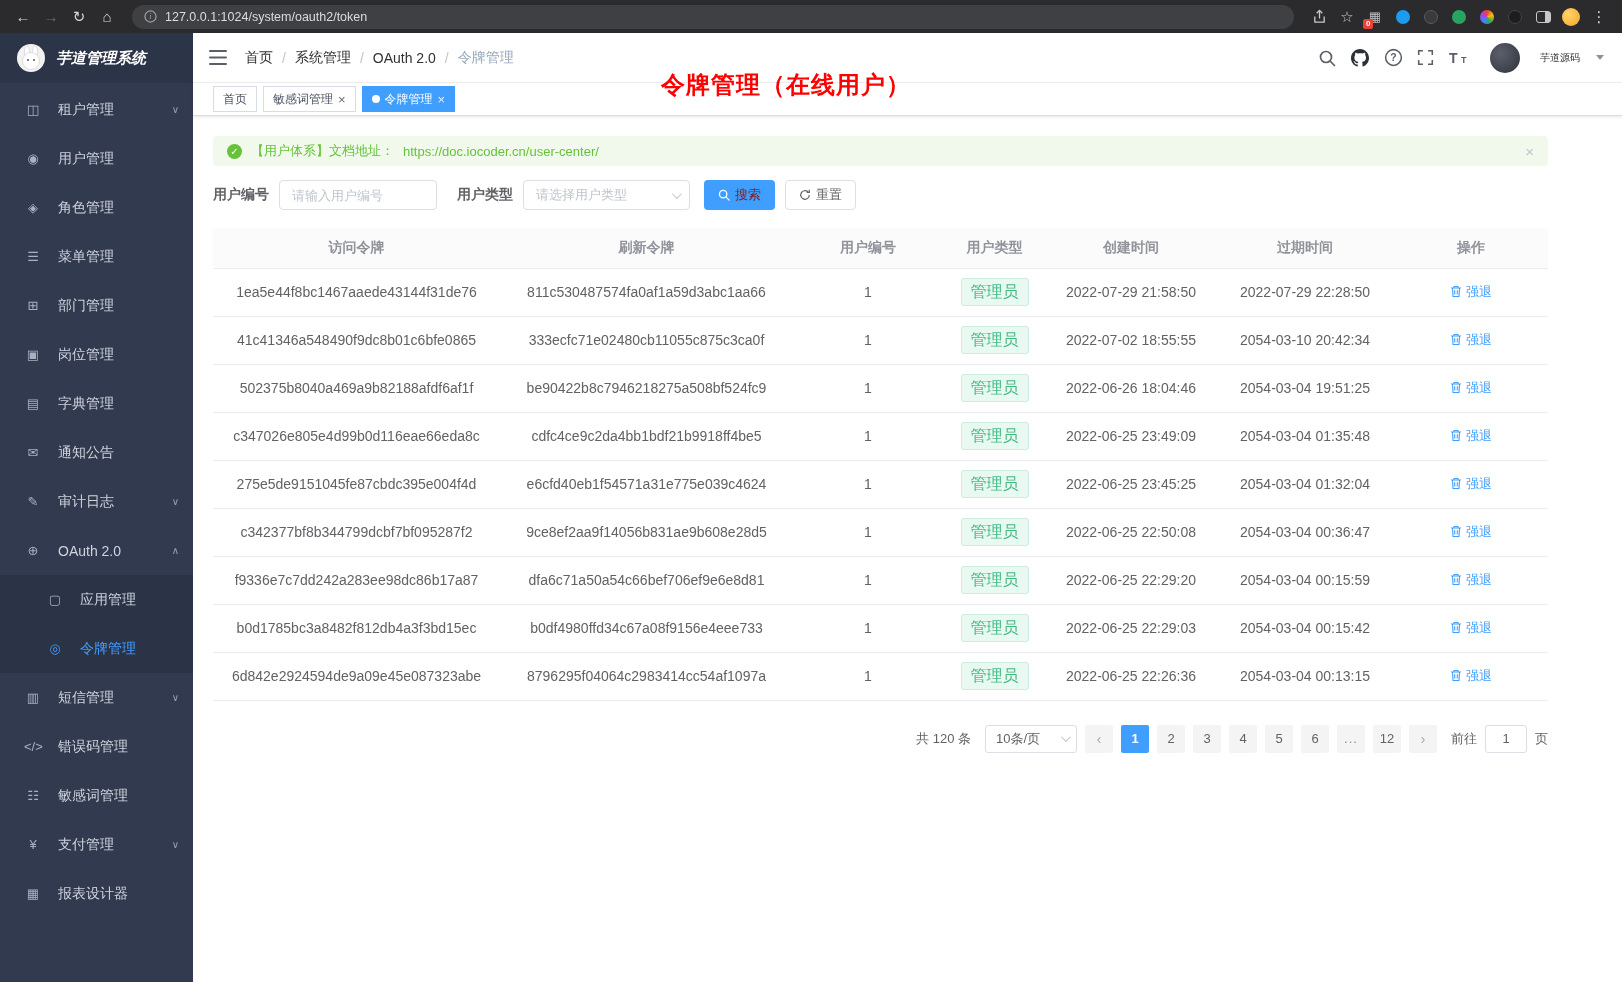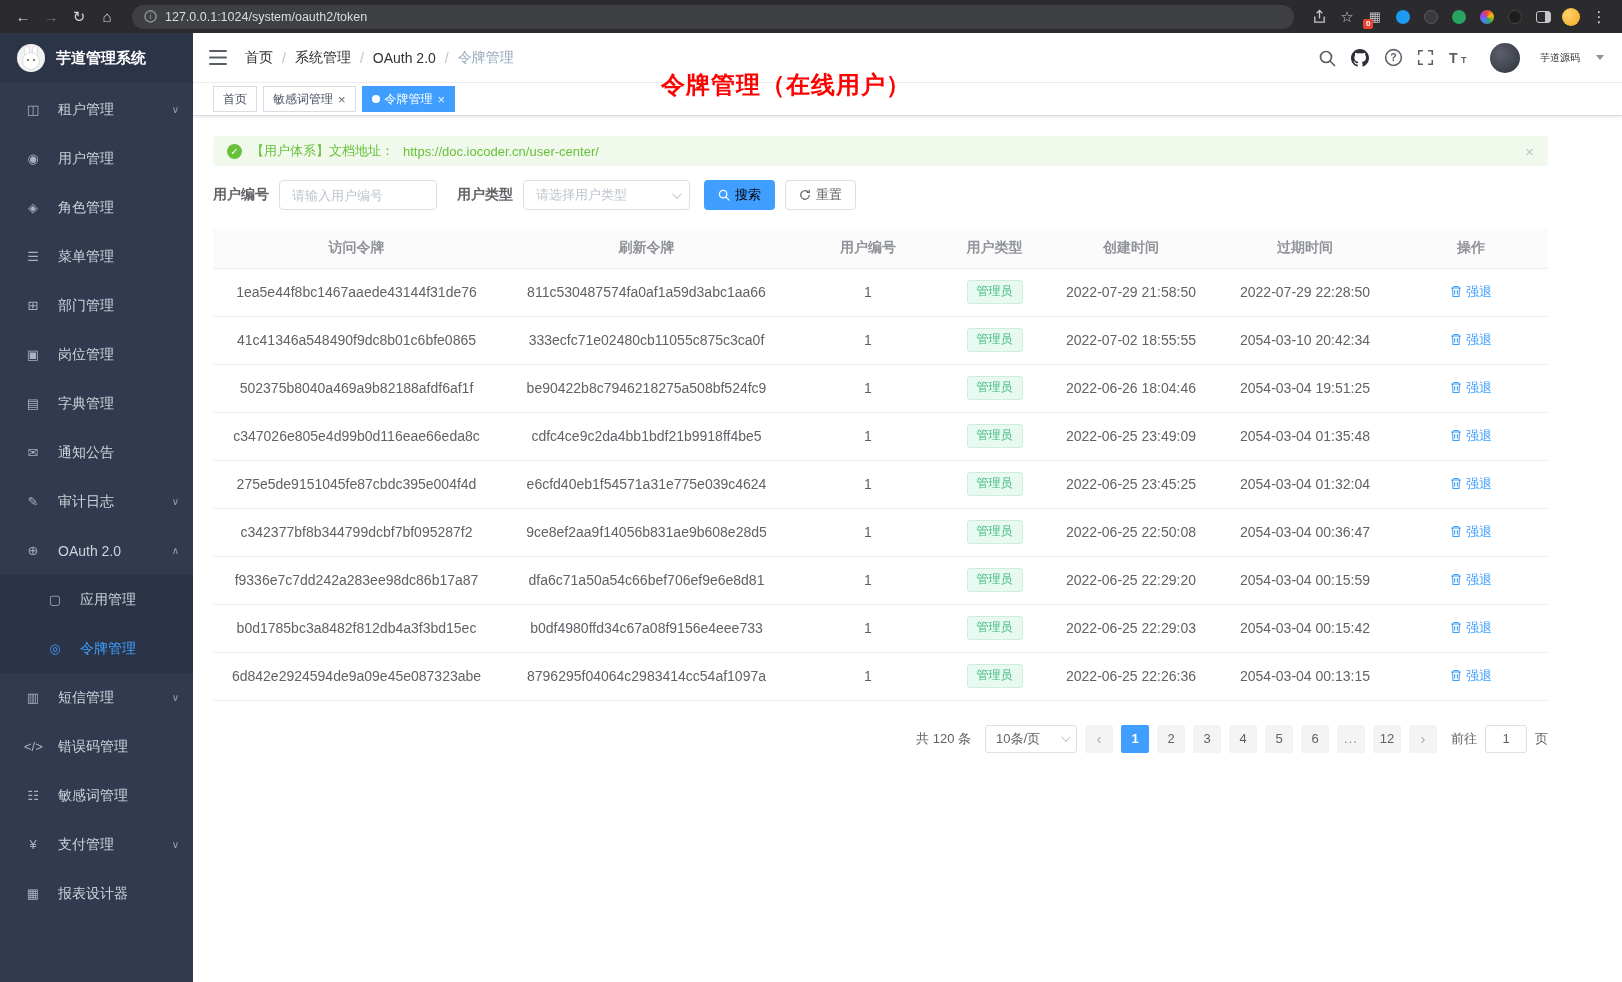--- a/index.html
+++ b/index.html
@@ -16,21 +16,21 @@
   .ext { width:18px; height:18px; display:flex; align-items:center; justify-content:center; margin:0 4px; position:relative; cursor:pointer; }
   .dot14 { width:14px; height:14px; border-radius:50%; }
   .ext-badge { position:absolute; left:-3px; bottom:-3px; background:#e94235; color:#fff;
     font-size:8px; line-height:1; padding:1px 3px; border-radius:2px; font-weight:bold; }
   .sidebar-toggle-glyph { width:15px; height:12px; border:1.5px solid #c7c8c9; border-radius:3px; position:relative; }
   .sidebar-toggle-glyph::after { content:""; position:absolute; right:0; top:0; bottom:0; width:5px; background:#c7c8c9; }
 
   
   .sidebar { position:absolute; left:0; top:33px; width:193px; height:949px; background:#323a4f; }
   .logo { height:50px; background:#2c3447; display:flex; align-items:center; padding-left:16px; gap:10px; }
-  .logo-title { color:#ffffff; font-size:15px; font-weight:bold; }
+  .logo-title { color:#ffffff; font-size:15px; font-weight:bold;font-style:italic; }
   .menu { padding-top:2px; }
   .sb-item { height:49px; display:flex; align-items:center; padding:0 14px 0 24px;
     color:#ced3dc; font-size:14px; cursor:pointer; }
   .sb-icon { width:18px; margin-right:16px; font-size:13px; color:#a9b1c0; text-align:center; flex:0 0 auto; }
   .sb-label { white-space:nowrap; }
   .sb-chevron { margin-left:auto; font-size:10px; color:#97a0b0; }
   .sb-sub { padding-left:46px; background:#2b3347; }
   .sb-active, .sb-active .sb-icon { color:#409eff; }
 
   
@@ -73,30 +73,30 @@
   .f-input { width:158px; height:30px; border:1px solid #dcdfe6; border-radius:4px; padding:0 12px;
     font-size:13px; color:#606266; outline:none; font-family:inherit; }
   .f-input::placeholder { color:#bfc4cd; }
   .f-select { width:167px; height:30px; border:1px solid #dcdfe6; border-radius:4px; padding:0 10px 0 12px;
     display:flex; align-items:center; justify-content:space-between; color:#bfc4cd; font-size:13px;
     background:#fff; cursor:pointer; margin-right:4px; }
   .caret-ch { width:7px; height:7px; border-right:1.5px solid #c0c4cc; border-bottom:1.5px solid #c0c4cc;
     transform:rotate(45deg) translateY(-2px); }
   .btn { height:30px; padding:0 13px; border-radius:4px; font-size:13px; display:flex; align-items:center;
     gap:5px; cursor:pointer; border:1px solid transparent; font-family:inherit; }
-  .btn-primary { background:#409eff; color:#000000; }
+  .btn-primary { background:#409eff; color:#7f1d1d; }
   .btn-plain { background:#fff; color:#606266; border-color:#dcdfe6; }
 
   table.tokens { width:1335px; margin-top:18px; border-collapse:collapse; table-layout:fixed; }
   .tokens th { height:40px; color:#909399; font-size:14px; font-weight:600; text-align:center;
     border-bottom:1px solid #ebeef5; background:#fbfbfc; }
   .tokens td { height:48px; color:#606266; font-size:14px; text-align:center; border-bottom:1px solid #ebeef5;
     overflow:hidden; white-space:nowrap; }
   .badge { display:inline-block; background:#e7f9f0; color:#42b983; border:1px solid #cdeedd;
-    border-radius:3px; font-size:12px; padding:3px 9px; line-height:1.3; }
+    border-radius:3px; font-size:16px; padding:3px 9px; line-height:1.3; }
   .act { color:#409eff; cursor:pointer; display:inline-flex; align-items:center; gap:4px; font-size:13px; text-decoration:none; }
 
   .pager { width:1335px; margin-top:24px; display:flex; align-items:center; justify-content:flex-end; gap:8px;
     color:#606266; font-size:13px; }
   .pg-total { margin-right:6px;margin-left:28px; }
   .pg-size { width:92px; height:28px; border:1px solid #dcdfe6; border-radius:3px; display:flex;
     align-items:center; justify-content:space-between; padding:0 8px 0 10px; cursor:pointer; color:#606266; }
   .pg-btn { min-width:28px; height:28px; background:#f4f4f5; border:none; border-radius:2px; color:#606266;
     font-size:13px; cursor:pointer; display:inline-flex; align-items:center; justify-content:center; font-family:inherit; }
   .pg-btn.active { background:#409eff; color:#fff; font-weight:bold; }

